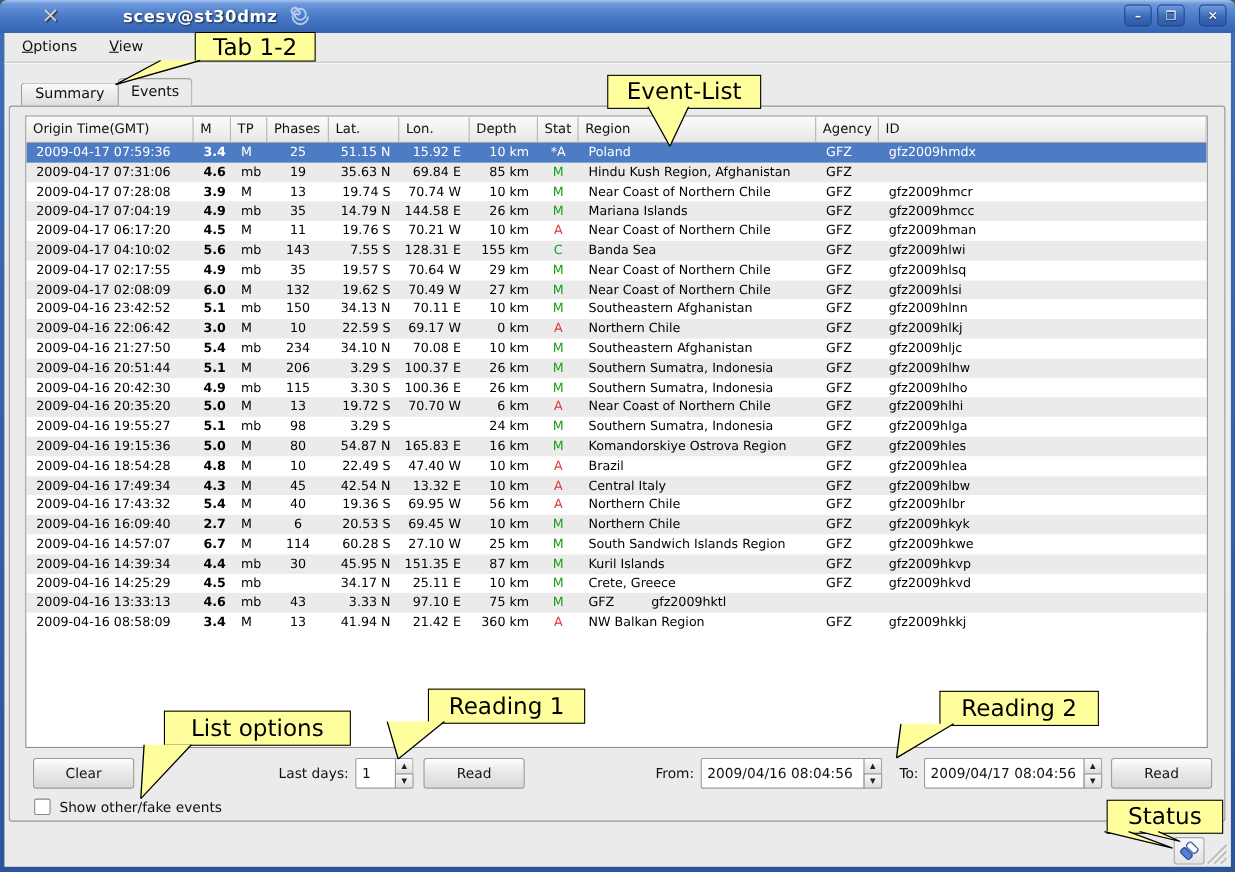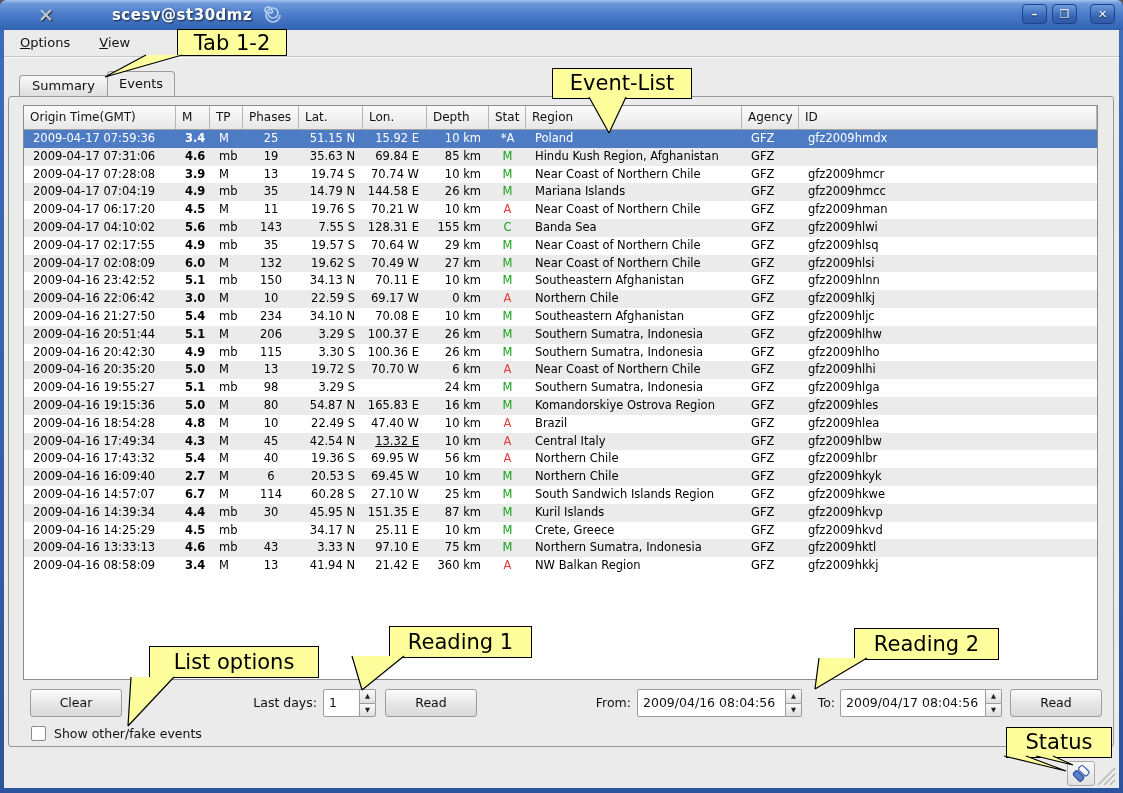--- a/index.html
+++ b/index.html
@@ -337,21 +337,21 @@
               <div class="tcell al" style="width: 216px;">Brazil</div>
               <div class="tcell al" style="width: 57px;">GFZ</div>
               <div class="tcell al" style="width: 298px;">gfz2009hlea</div>
             </div>
             <div class="trow odd">
               <div class="tcell al" style="width: 152px;">2009-04-16 17:49:34</div>
               <div class="tcell al" style="width: 34px; font-weight: bold;">4.3</div>
               <div class="tcell al" style="width: 33px;">M</div>
               <div class="tcell ac" style="width: 56px;">45</div>
               <div class="tcell ar" style="width: 64px;">42.54 N</div>
-              <div class="tcell ar" style="width: 64px; text-decoration: underline;">13.32 E</div>
+              <div class="tcell ar" style="width: 64px;">13.32 E</div>
               <div class="tcell ar" style="width: 62px;">10 km</div>
               <div class="tcell ac" style="width: 37px; color: rgb(224, 58, 58);">A</div>
               <div class="tcell al" style="width: 216px;">Central Italy</div>
               <div class="tcell al" style="width: 57px;">GFZ</div>
               <div class="tcell al" style="width: 298px;">gfz2009hlbw</div>
             </div>
             <div class="trow even">
               <div class="tcell al" style="width: 152px;">2009-04-16 17:43:32</div>
               <div class="tcell al" style="width: 34px; font-weight: bold;">5.4</div>
               <div class="tcell al" style="width: 33px;">M</div>
@@ -418,21 +418,20 @@
             </div>
             <div class="trow odd">
               <div class="tcell al" style="width: 152px;">2009-04-16 13:33:13</div>
               <div class="tcell al" style="width: 34px; font-weight: bold;">4.6</div>
               <div class="tcell al" style="width: 33px;">mb</div>
               <div class="tcell ac" style="width: 56px;">43</div>
               <div class="tcell ar" style="width: 64px;">3.33 N</div>
               <div class="tcell ar" style="width: 64px;">97.10 E</div>
               <div class="tcell ar" style="width: 62px;">75 km</div>
               <div class="tcell ac" style="width: 37px; color: rgb(26, 161, 26);">M</div>
-              <div class="tcell al" style="width: 216px;">Northern Sumatra, Indonesia</div>
               <div class="tcell al" style="width: 57px;">GFZ</div>
               <div class="tcell al" style="width: 298px;">gfz2009hktl</div>
             </div>
             <div class="trow even">
               <div class="tcell al" style="width: 152px;">2009-04-16 08:58:09</div>
               <div class="tcell al" style="width: 34px; font-weight: bold;">3.4</div>
               <div class="tcell al" style="width: 33px;">M</div>
               <div class="tcell ac" style="width: 56px;">13</div>
               <div class="tcell ar" style="width: 64px;">41.94 N</div>
               <div class="tcell ar" style="width: 64px;">21.42 E</div>

